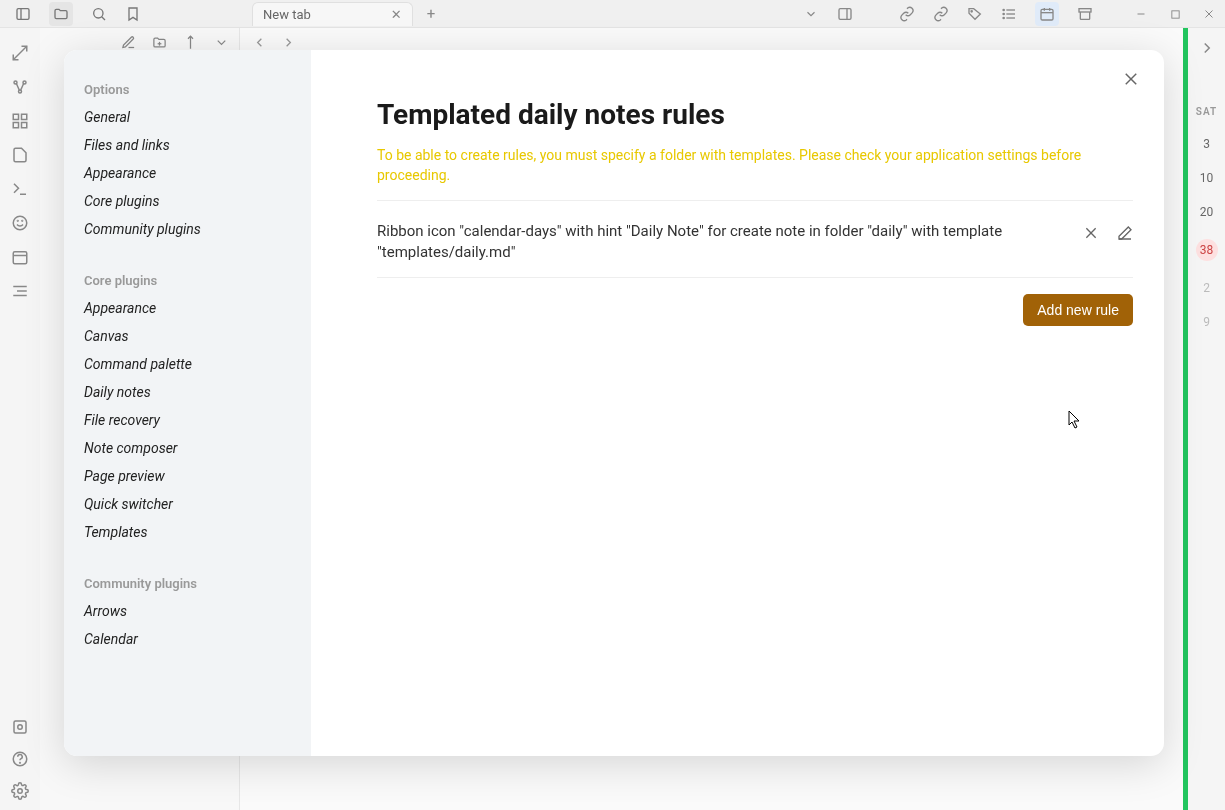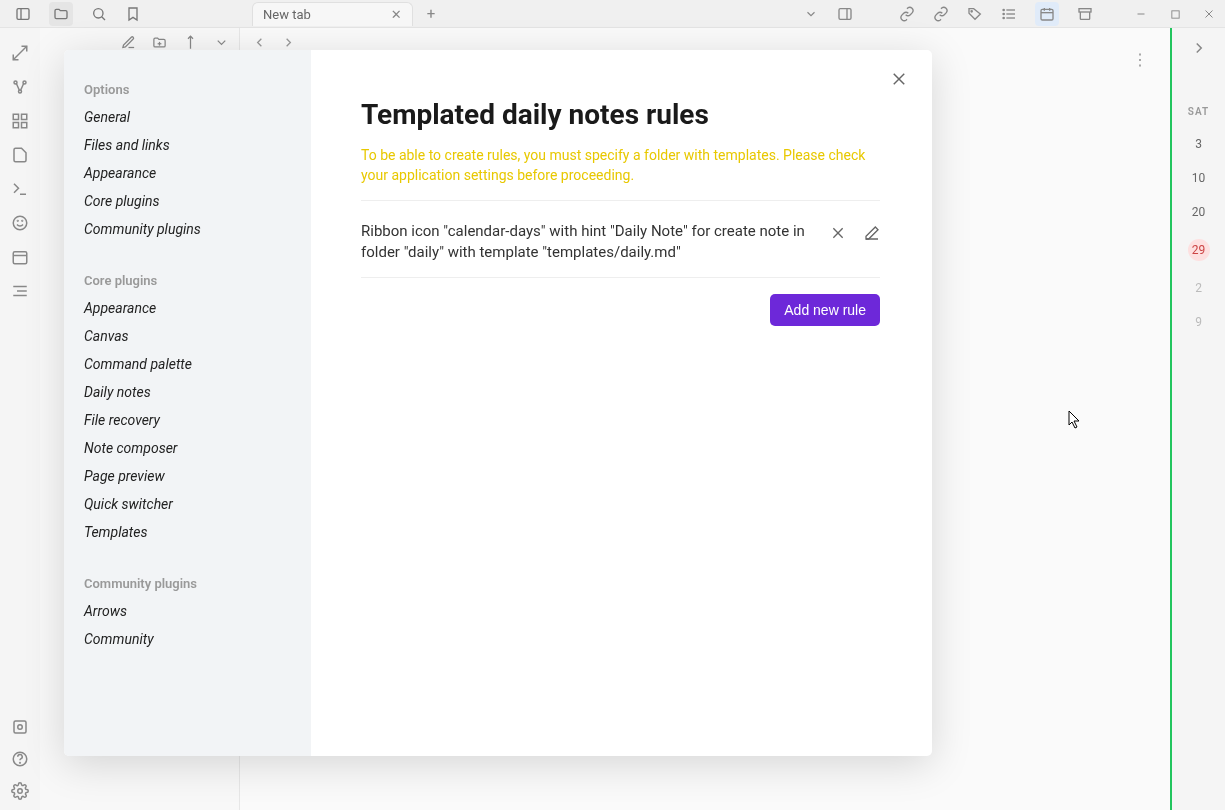--- a/index.html
+++ b/index.html
@@ -27,51 +27,51 @@
   
   .side-panel { width: 200px; background: #f8f8f8; border-right: 1px solid #e7e7e7; display: flex; flex-direction: column; }
   .side-panel-top { height: 28px; display: flex; align-items: center; justify-content: flex-end; gap: 16px; padding-right: 10px; padding-left: 16px; }
   .side-panel-top .icon { width: 15px; height: 15px; color: #888; }
   
   .content { flex: 1; background: #fafafa; position: relative; }
   .content-top { height: 28px; display: flex; align-items: center; gap: 14px; padding: 0 12px; color: #999; }
   .content-title { position: absolute; top: 22px; left: 0; right: 0; text-align: center; font-size: 13px; color: #777; }
   .content-more { position: absolute; right: 20px; top: 22px; color: #999; letter-spacing: 2px; }
   
-  .right-panel { width: 55px; background: #f5f5f5; border-left: 2px solid #22c55e; }
+  .right-panel { width: 42px; background: #f5f5f5; border-left: 5px solid #22c55e; }
   .right-panel-top { display: flex; align-items: center; justify-content: center; gap: 8px; height: 40px; }
   .calendar-days { display: flex; flex-direction: column; align-items: center; padding-top: 38px; gap: 20px; font-size: 12px; }
   .calendar-day-header { color: #999; font-size: 10px; font-weight: 600; letter-spacing: 1px; }
   .calendar-day { color: #666; }
   .calendar-day.today { background: #fde0e0; border-radius: 50%; width: 22px; height: 22px; display: flex; align-items: center; justify-content: center; color: #c44; }
   .calendar-day.muted { color: #bbb; }
   
   
-  .modal-overlay { position: absolute; top: 50px; left: 64px; width: 868px; height: 706px; background: #fff; border-radius: 5px; box-shadow: 0 8px 40px rgba(0,0,0,0.15); display: flex; overflow: hidden; }
+  .modal-overlay { position: absolute; top: 50px; left: 64px; width: 1100px; height: 706px; background: #fff; border-radius: 13px; box-shadow: 0 8px 40px rgba(0,0,0,0.15); display: flex; overflow: hidden; gap: 16px; }
   
   .modal-sidebar { width: 247px; background: #f2f4f6; display: flex; flex-direction: column; padding: 26px 0 0 0; overflow-y: auto; }
   .modal-sidebar::-webkit-scrollbar { width: 8px; }
   .modal-sidebar::-webkit-scrollbar-thumb { background: #d0d0d0; border-radius: 4px; }
   .modal-section-title { font-size: 13px; font-weight: 600; color: #999; padding: 6px 20px; }
   .modal-nav-item { font-size: 14px; color: #222; padding: 6px 20px; cursor: pointer; font-style: italic; }
   .modal-section-gap { height: 24px; }
   
-  .modal-body { flex: 1; padding: 48px 52px 30px 50px; position: relative; }
+  .modal-body { flex: 1; padding: 48px 31px 30px 50px; position: relative; }
   .modal-close { position: absolute; top: 20px; right: 24px; color: #666; cursor: pointer; font-size: 18px; }
   .modal-title { font-size: 28px; font-weight: 700; color: #1a1a1a; margin-bottom: 14px; }
   .modal-warning { font-size: 14px; color: #e8c800; line-height: 1.45; margin-bottom: 14px; }
   .modal-warning-underline { border-bottom: 1px solid #eee; height:1px; margin-bottom: 12px;}
   
   .rule-row { display: flex; align-items: flex-start; padding: 8px 0 14px 0; border-bottom: 1px solid #eee; }
   .rule-text { flex: 1; font-size: 15px; color: #333; line-height: 1.4; }
   .rule-actions { display: flex; gap: 18px; padding-left: 20px; padding-top: 4px; }
   .rule-action-icon { width: 16px; height: 16px; color: #666; cursor: pointer; }
   
   .add-rule-row { display: flex; justify-content: flex-end; padding-top: 16px; }
-  .add-rule-btn { background: #6d28d9; color: #fff; border: none; border-radius: 5px; padding: 8px 14px; font-size: 14px; cursor: pointer; }
+  .add-rule-btn { background: #a16207; color: #fff; border: none; border-radius: 5px; padding: 8px 14px; font-size: 14px; cursor: pointer; }
   
   .cursor-arrow { position: absolute; left: 1068px; top: 410px; width: 14px; height: 20px; pointer-events: none; }
   
   svg { display: block; }
 </style>
 </head>
 <body>
 
 <div class="title-bar">
   <div class="title-bar-left">
@@ -316,21 +316,21 @@
           <svg width="18" height="18" viewBox="0 0 24 24" fill="none" stroke="#888" stroke-width="2">
             <polyline points="9 18 15 12 9 6"></polyline>
           </svg>
         </div>
     </div>
     <div class="calendar-days">
       <div class="calendar-day-header">SAT</div>
       <div class="calendar-day">3</div>
       <div class="calendar-day">10</div>
       <div class="calendar-day">20</div>
-      <div class="calendar-day today">29</div>
+      <div class="calendar-day today">38</div>
       <div class="calendar-day muted">2</div>
       <div class="calendar-day muted">9</div>
     </div>
   </div>
 </div>
 
 <div class="modal-overlay">
   <div class="modal-sidebar" id="modal-sidebar">
       <div class="modal-section-title">Options</div>
       <div class="modal-nav-item">General</div>
@@ -345,21 +345,21 @@
       <div class="modal-nav-item">Command palette</div>
       <div class="modal-nav-item">Daily notes</div>
       <div class="modal-nav-item">File recovery</div>
       <div class="modal-nav-item">Note composer</div>
       <div class="modal-nav-item">Page preview</div>
       <div class="modal-nav-item">Quick switcher</div>
       <div class="modal-nav-item">Templates</div>
       <div class="modal-section-gap"></div>
       <div class="modal-section-title">Community plugins</div>
       <div class="modal-nav-item">Arrows</div>
-      <div class="modal-nav-item">Community</div>
+      <div class="modal-nav-item">Calendar</div>
     </div>
 
   <div class="modal-body">
     <div class="modal-close">
       <svg width="18" height="18" viewBox="0 0 24 24" fill="none" stroke="currentColor" stroke-width="2">
           <line x1="5" y1="5" x2="19" y2="19"></line>
           <line x1="19" y1="5" x2="5" y2="19"></line>
         </svg>
     </div>
     <h1 class="modal-title">Templated daily notes rules</h1>

